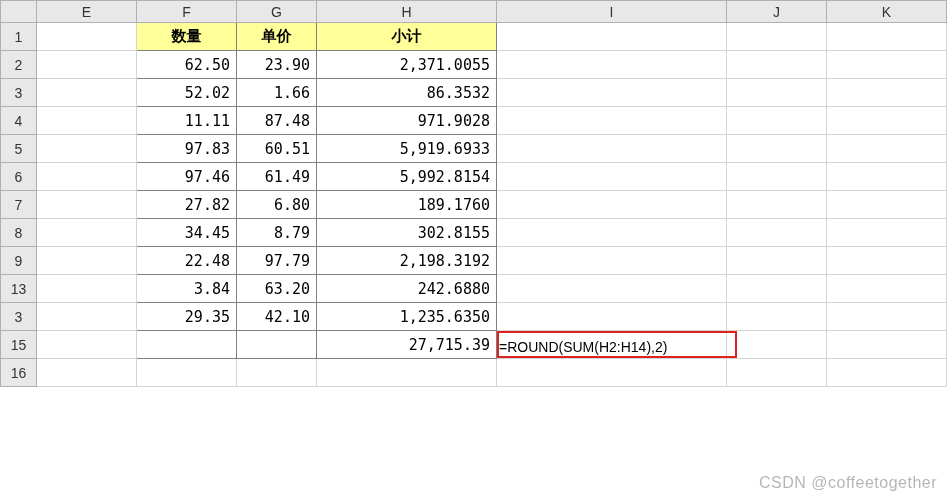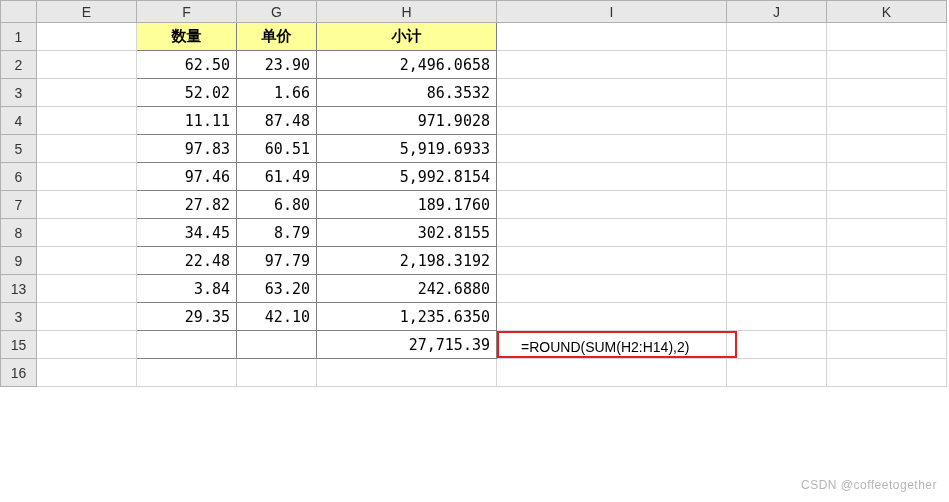--- a/index.html
+++ b/index.html
@@ -55,33 +55,33 @@
     }
     .cell.data-border { border: 1px solid #808080; margin-left: 24px; }
     .cell.formula {
       text-align: left;
       font-family: Arial, sans-serif;
       font-size: 14px;
       position: relative;
     }
     .formula-box {
       border: 2px solid #d22;
-      padding: 2px 22px;
+      padding: 2px 0;
       display: inline-block;
       position: absolute;
       left: 0; top: 0;
       height: 100%;
       line-height: 24px;
       width: 240px;
     }
     .watermark {
       position: absolute;
       bottom: 10px;
       right: 12px;
-      font-size: 12px;
+      font-size: 16px;
       color: rgba(120,120,120,0.55);
       font-family: Arial, sans-serif;
       letter-spacing: 0.5px;
     }
     .col-E { width: 100px; }
     .col-F { width: 100px; }
     .col-G { width: 80px; }
     .col-H { width: 180px; }
     .col-I { width: 230px; }
     .col-J { width: 100px; }
@@ -112,21 +112,21 @@
         <td class="cell col-H header-cell">小计</td>
         <td class="cell col-I"></td>
         <td class="cell col-J"></td>
         <td class="cell col-K"></td>
       </tr>
       <tr>
         <th class="row-header">2</th>
         <td class="cell col-E"></td>
         <td class="cell col-F data-border">62.50</td>
         <td class="cell col-G data-border">23.90</td>
-        <td class="cell col-H data-border">2,496.0658</td>
+        <td class="cell col-H data-border">2,371.0055</td>
         <td class="cell col-I"></td>
         <td class="cell col-J"></td>
         <td class="cell col-K"></td>
       </tr>
       <tr>
         <th class="row-header">3</th>
         <td class="cell col-E"></td>
         <td class="cell col-F data-border">52.02</td>
         <td class="cell col-G data-border">1.66</td>
         <td class="cell col-H data-border">86.3532</td>

